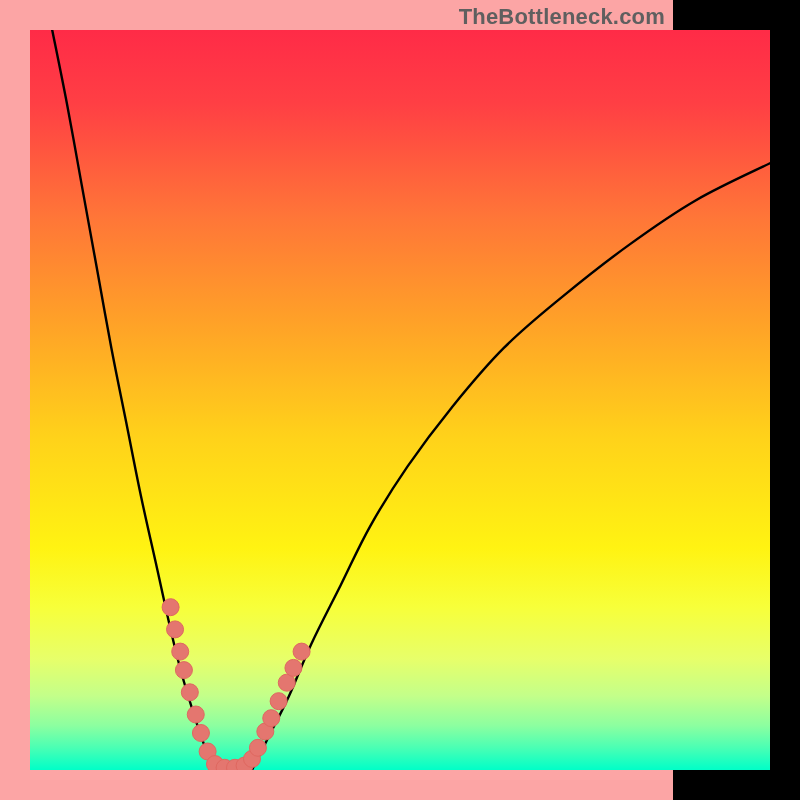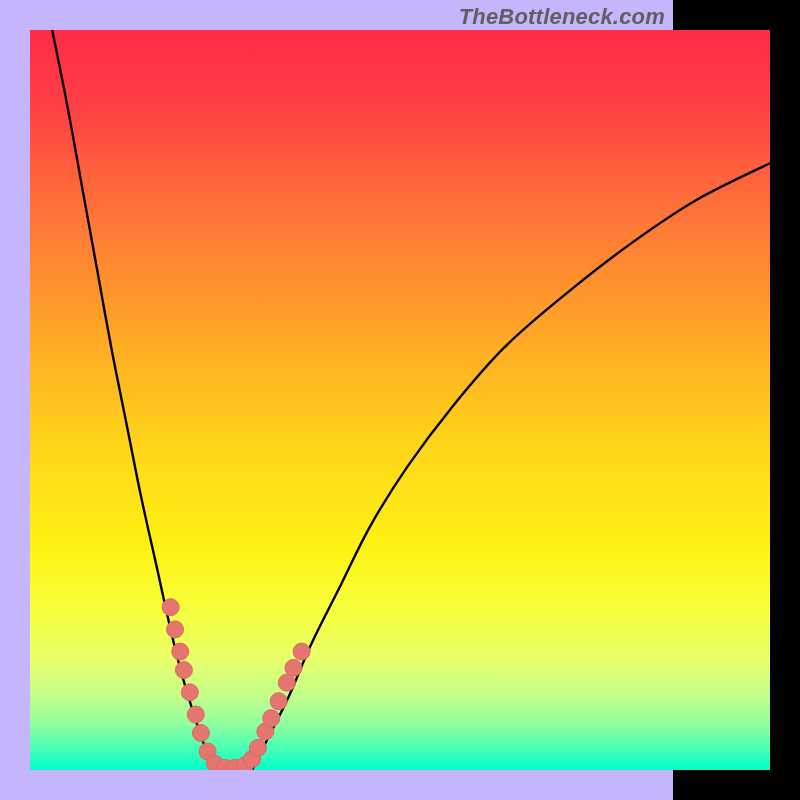--- a/index.html
+++ b/index.html
@@ -8,22 +8,21 @@
     width: 800px;
     height: 800px;
     background: #000;
     overflow: hidden;
     font-family: Arial, Helvetica, sans-serif;
   }
   .frame {
     position: absolute;
     left: 0; top: 0;
     width: 673px; height: 800px;
-    background: #c4b5fd;
-    font-style: italic;
+    background: #fca5a5;
   }
   .plot-area {
     position: absolute;
     left: 30px;
     top: 30px;
     width: 740px;
     height: 740px;
     overflow: hidden;
   }
   .gradient {

